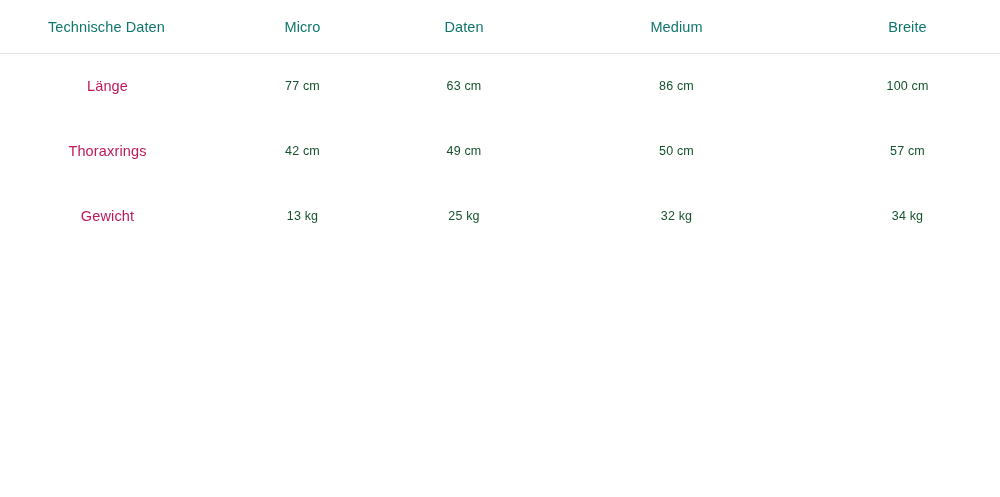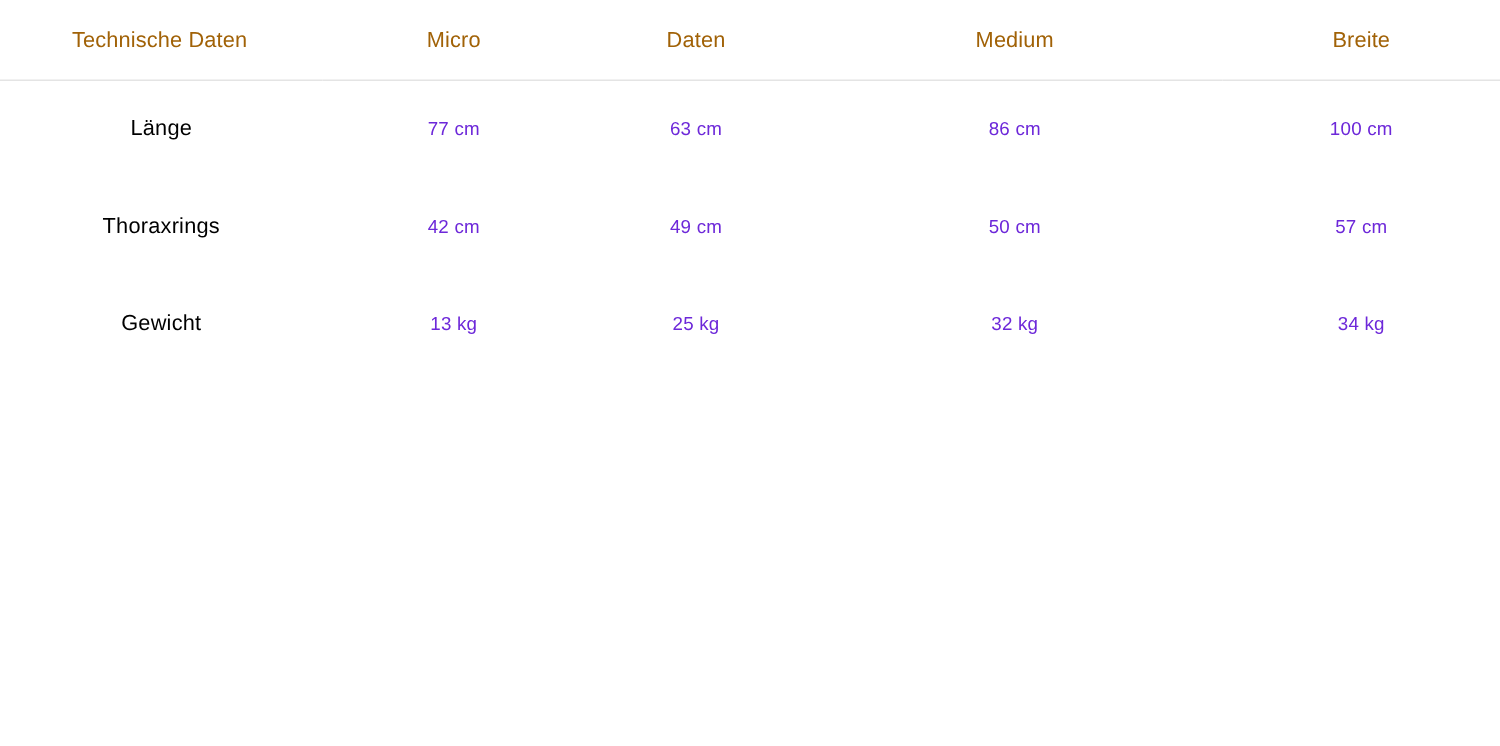--- a/index.html
+++ b/index.html
@@ -26,21 +26,21 @@
   col.c-label  { width: 215px; }
   col.c-micro  { width: 175px; }
   col.c-small  { width: 148px; }
   col.c-medium { width: 277px; }
   col.c-large  { width: 185px; }
 
   
   .spec-table thead th {
     font-weight: 400;
     font-size: 14.5px;
-    color: #a16207;
+    color: #0f766e;
     padding: 0;
     height: 53px;
     vertical-align: middle;
     text-align: center;
     letter-spacing: 0.1px;
   }
   .spec-table thead th.label-head {
     text-align: left;
     padding-left: 48px;
   }
@@ -50,26 +50,26 @@
     height: 65px;
   }
   .spec-table tbody td {
     padding: 0;
     vertical-align: middle;
     text-align: center;
     font-size: 13.5px;
     letter-spacing: 0.15px;
   }
   .spec-table tbody td.row-label {
-    color: #000000;
+    color: #be185d;
     font-size: 14.5px;
     text-align: center;
   }
   .spec-table tbody td.row-value {
-    color: #6d28d9;
+    color: #14532d;
     font-size: 12.5px;
   }
 
   
   .spec-table tr.divider-top > * {
     border-top: 1px solid #e4e4e4;
   }
 </style>
 </head>
 <body>

